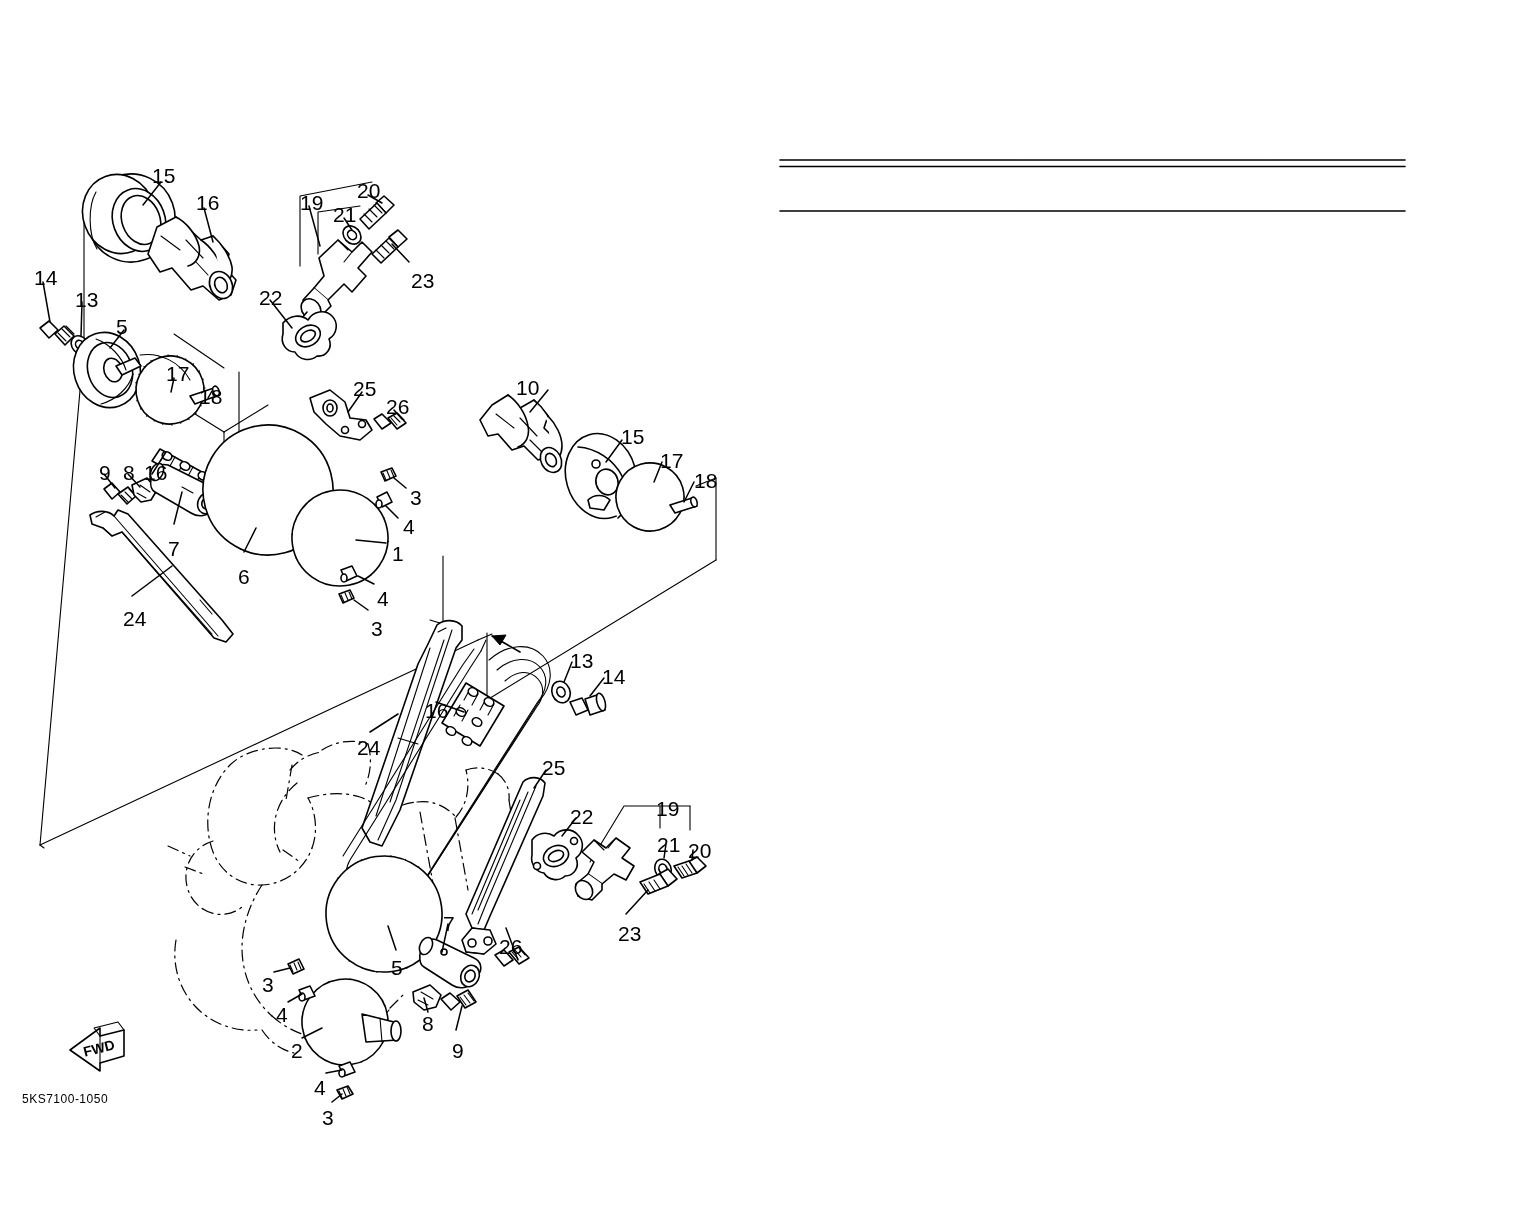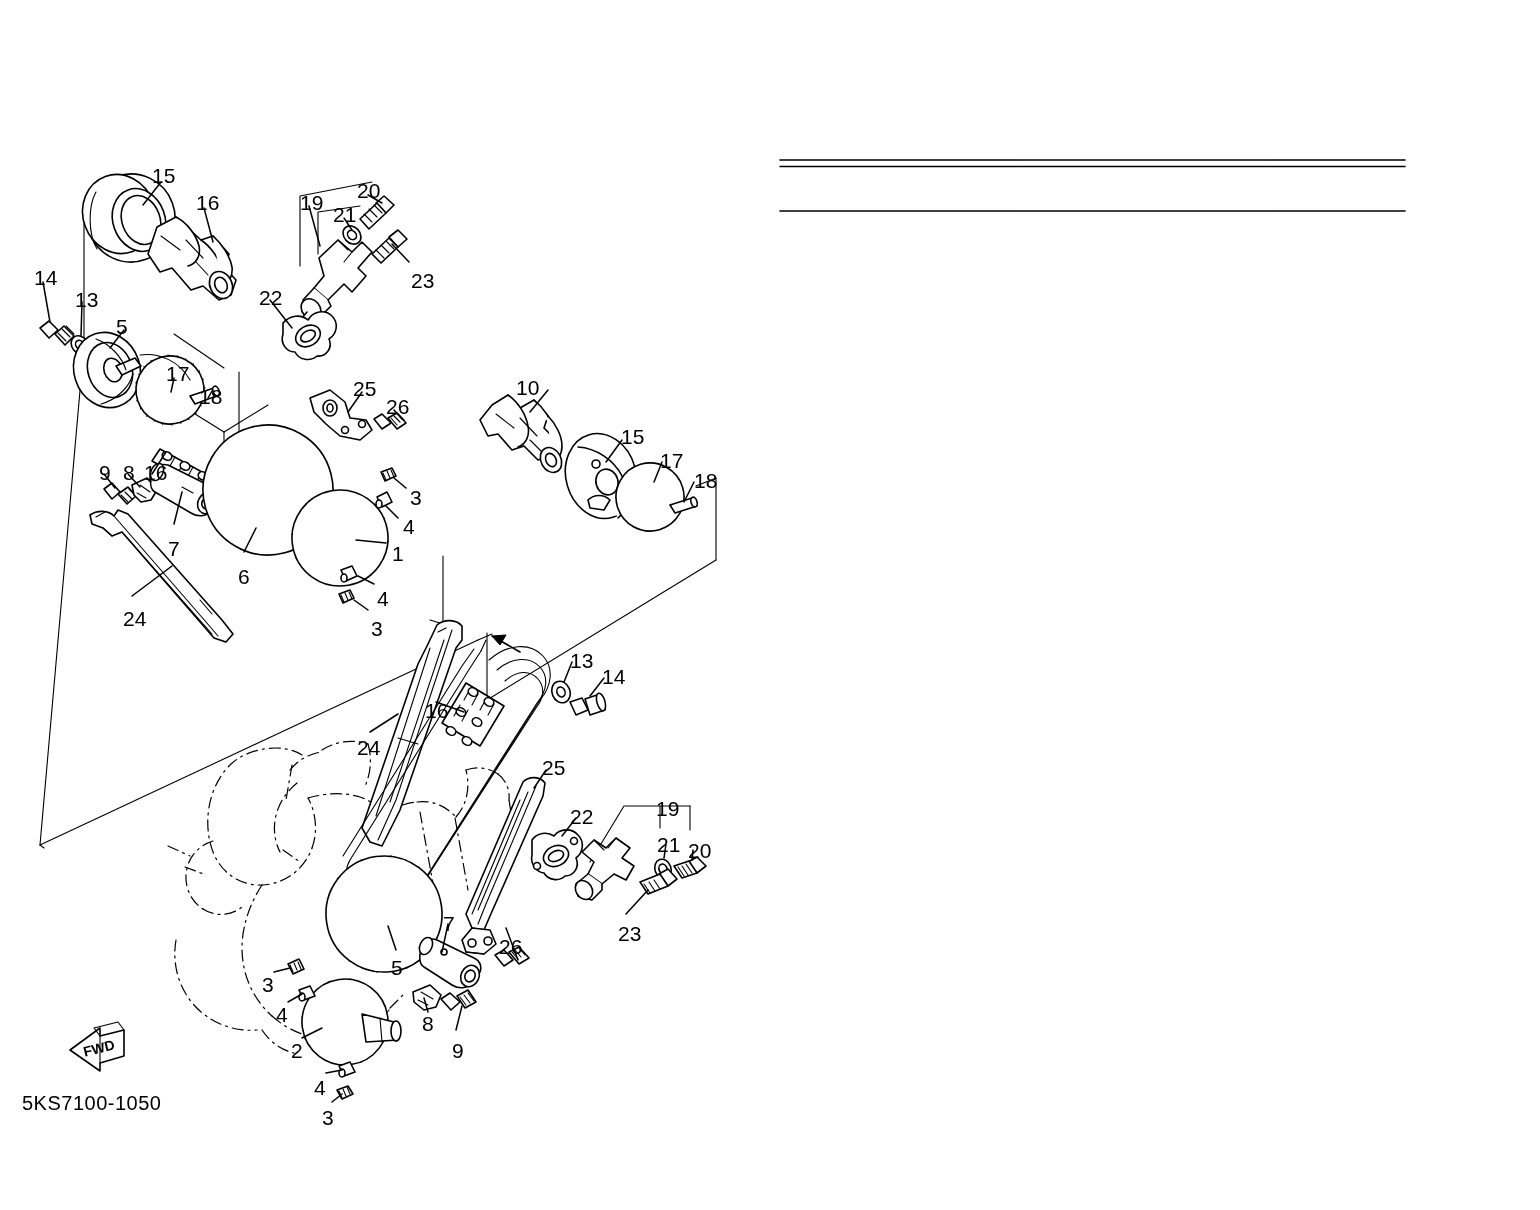--- a/index.html
+++ b/index.html
@@ -21,21 +21,21 @@
     color:#000;
     letter-spacing:0px;
     line-height:1;
     white-space:nowrap;
     user-select:none;
   }
   .drawing-no{
     position:absolute;
     left:22px; top:1092px;
     font-family:"Liberation Sans", sans-serif;
-    font-size:20px;
+    font-size:12px;
     letter-spacing:0.5px;
     white-space:nowrap;
   }
   .fwd-label{
     position:absolute;
     font-family:"Liberation Sans", sans-serif;
     font-weight:bold;
     font-size:14px;
     color:#000;
   }

